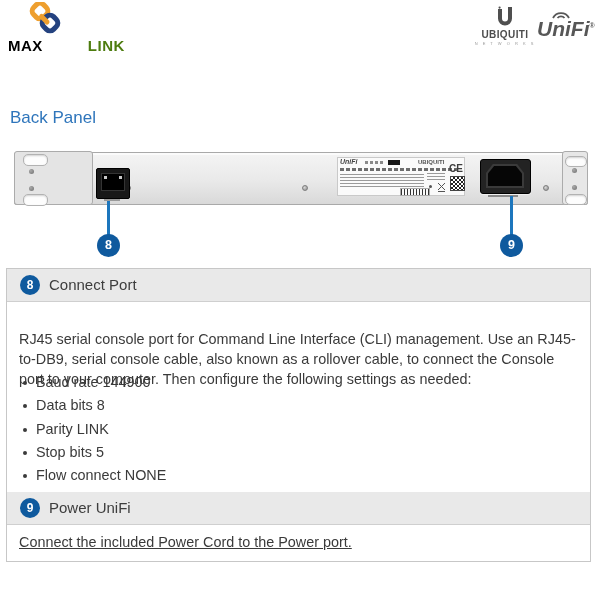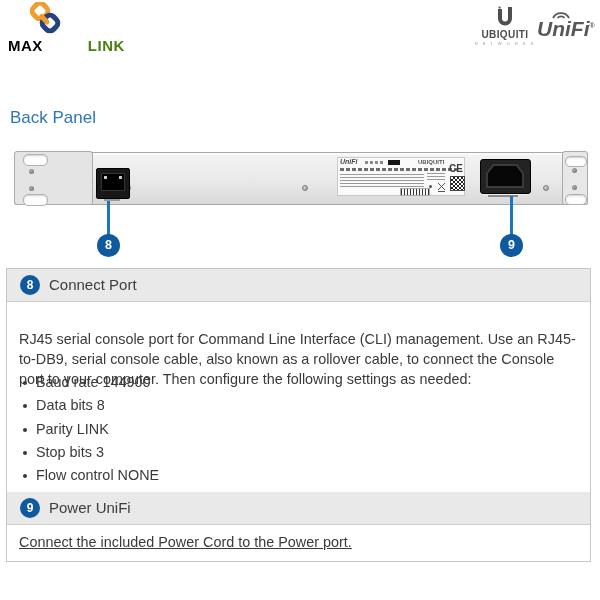--- a/index.html
+++ b/index.html
@@ -207,22 +207,22 @@
       <div class="stitle">Connect Port</div>
     </div>
 
     <div class="bodytext" id="body-1">RJ45 serial console port for Command Line Interface (CLI) management. Use an RJ45-to-DB9, serial console cable, also known as a rollover cable, to connect the Console port to your computer. Then configure the following settings as needed:</div>
 
     <ul id="settings-list">
 
     <li>Baud rate 144900</li>
         <li>Data bits 8</li>
         <li>Parity LINK</li>
-        <li>Stop bits 3</li>
-        <li>Flow control NONE</li>
+        <li>Stop bits 5</li>
+        <li>Flow connect NONE</li>
       </ul>
 
     <div class="section-bar" id="bar-2">
       <div class="badge">9</div>
       <div class="stitle">Power UniFi</div>
     </div>
 
     <div class="bodytext" id="body-2">Connect the included Power Cord to the Power port.</div>
 
   </div>

